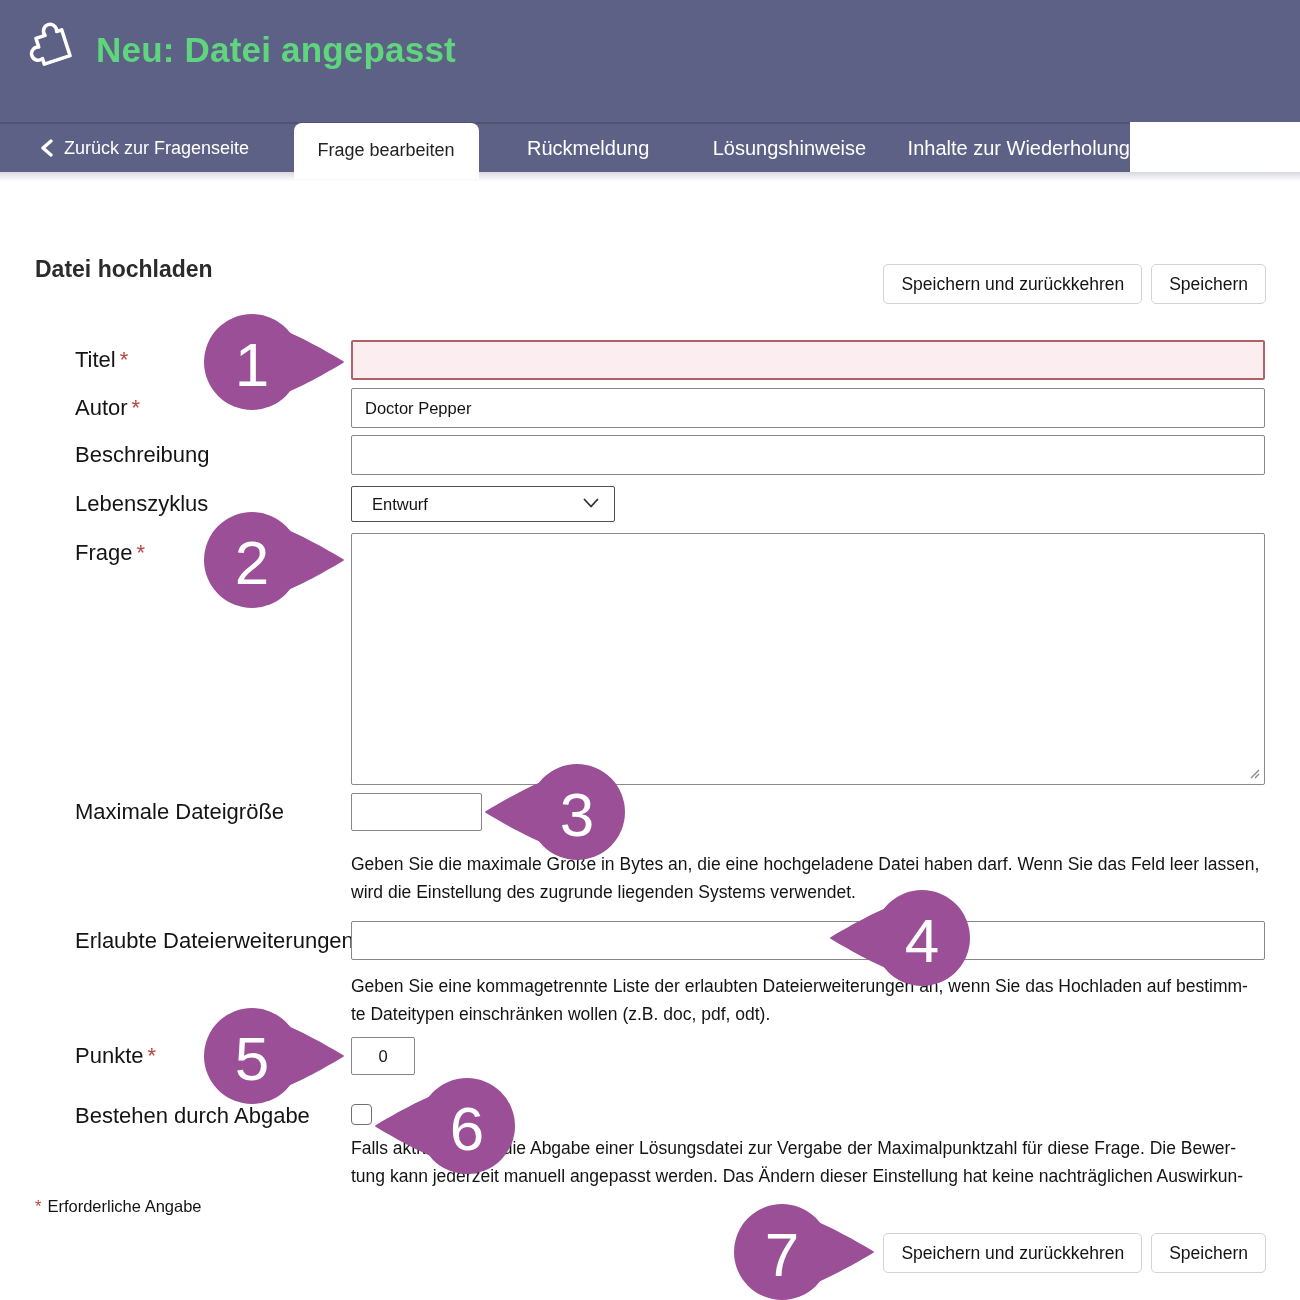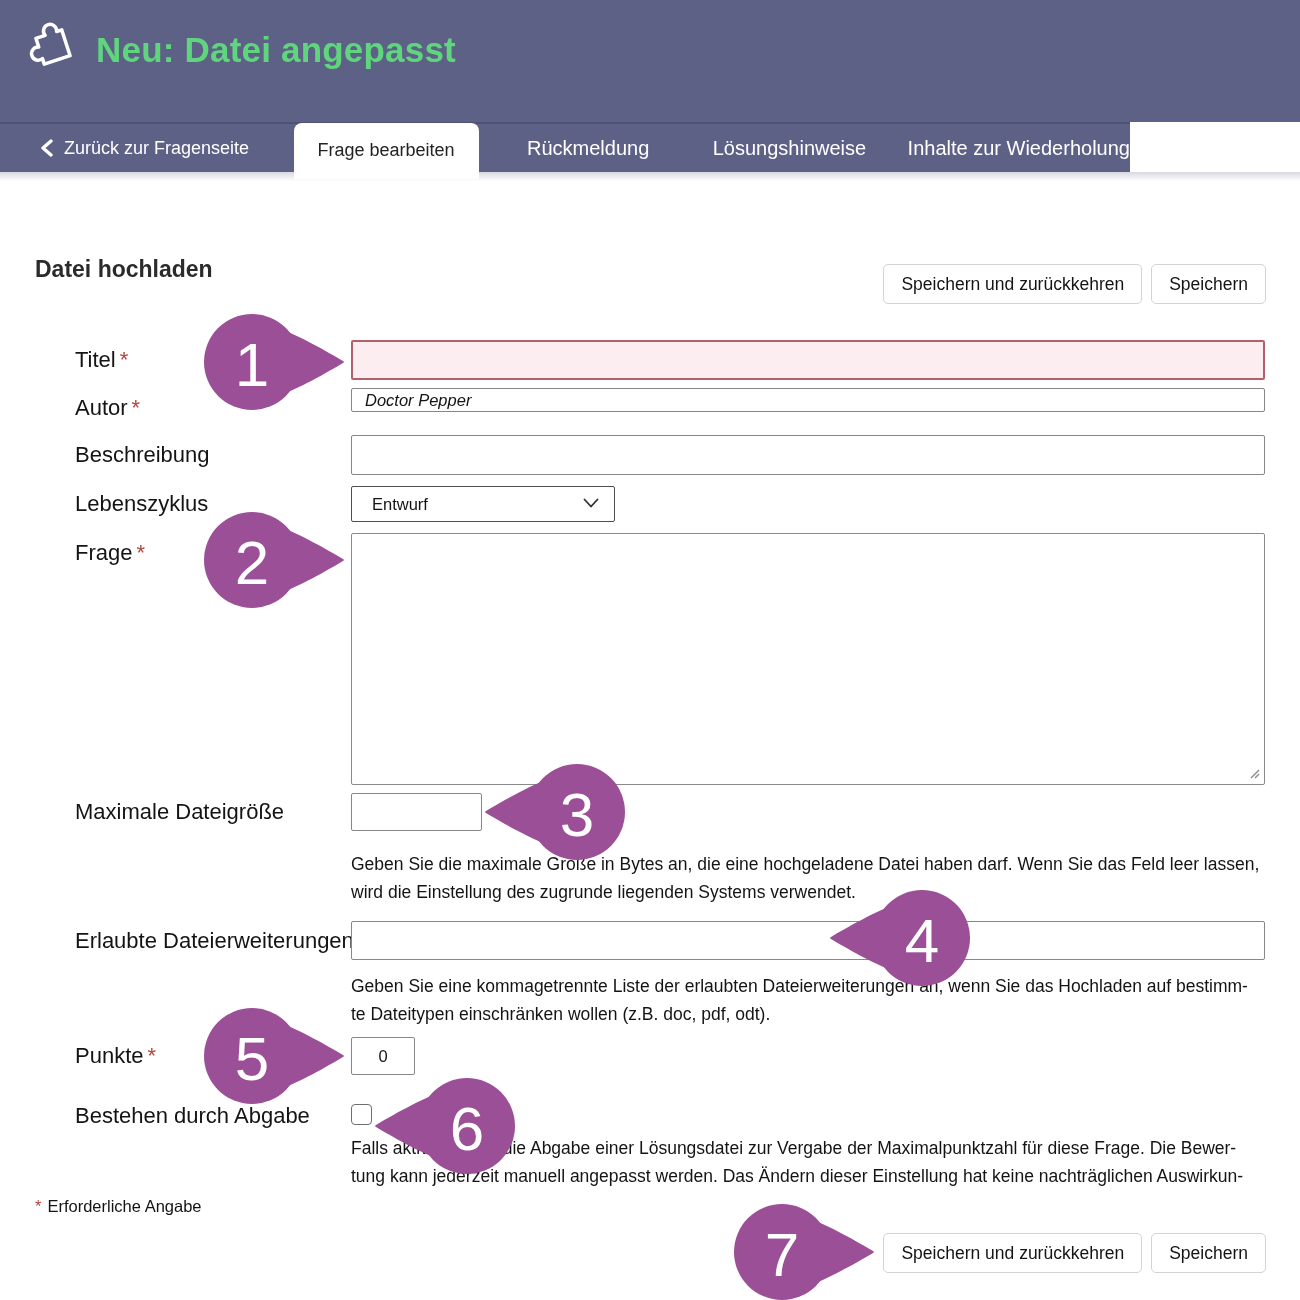--- a/index.html
+++ b/index.html
@@ -44,21 +44,21 @@
   .lab-frage{top:536px;line-height:34px;}
   .lab-max{top:793px;line-height:38px;}
   .lab-erlaubte{top:921px;line-height:40px;}
   .lab-punkte{top:1037px;line-height:38px;}
   .lab-bestehen{top:1102px;line-height:28px;}
   .inp{
     position:absolute;left:351px;box-sizing:border-box;border:1.5px solid #878787;border-radius:2px;
     font-size:16.5px;padding:0 13px;color:#141414;background:#fff;font-family:"Liberation Sans",sans-serif;outline:none;
   }
   .inp-titel{top:340px;width:914px;height:40px;background:#fceef0;border:2px solid #b2606b;}
-  .inp-autor{top:388px;width:914px;height:24px;font-style:italic;}
+  .inp-autor{top:388px;width:914px;height:40px;}
   .inp-beschreibung{top:435px;width:914px;height:40px;}
   .inp-max{top:793px;width:131px;height:38px;}
   .inp-erlaubte{top:921px;width:914px;height:39px;}
   .inp-punkte{top:1037px;width:64px;height:38px;text-align:center;padding:0;}
   .select{
     position:absolute;left:351px;top:486px;width:264px;height:36px;box-sizing:border-box;
     border:1px solid #4f4f4f;border-radius:2px;background:#fff;display:flex;align-items:center;
     padding-left:20px;font-size:16.5px;cursor:pointer;
   }
   .select svg{position:absolute;right:15px;top:11px;}

